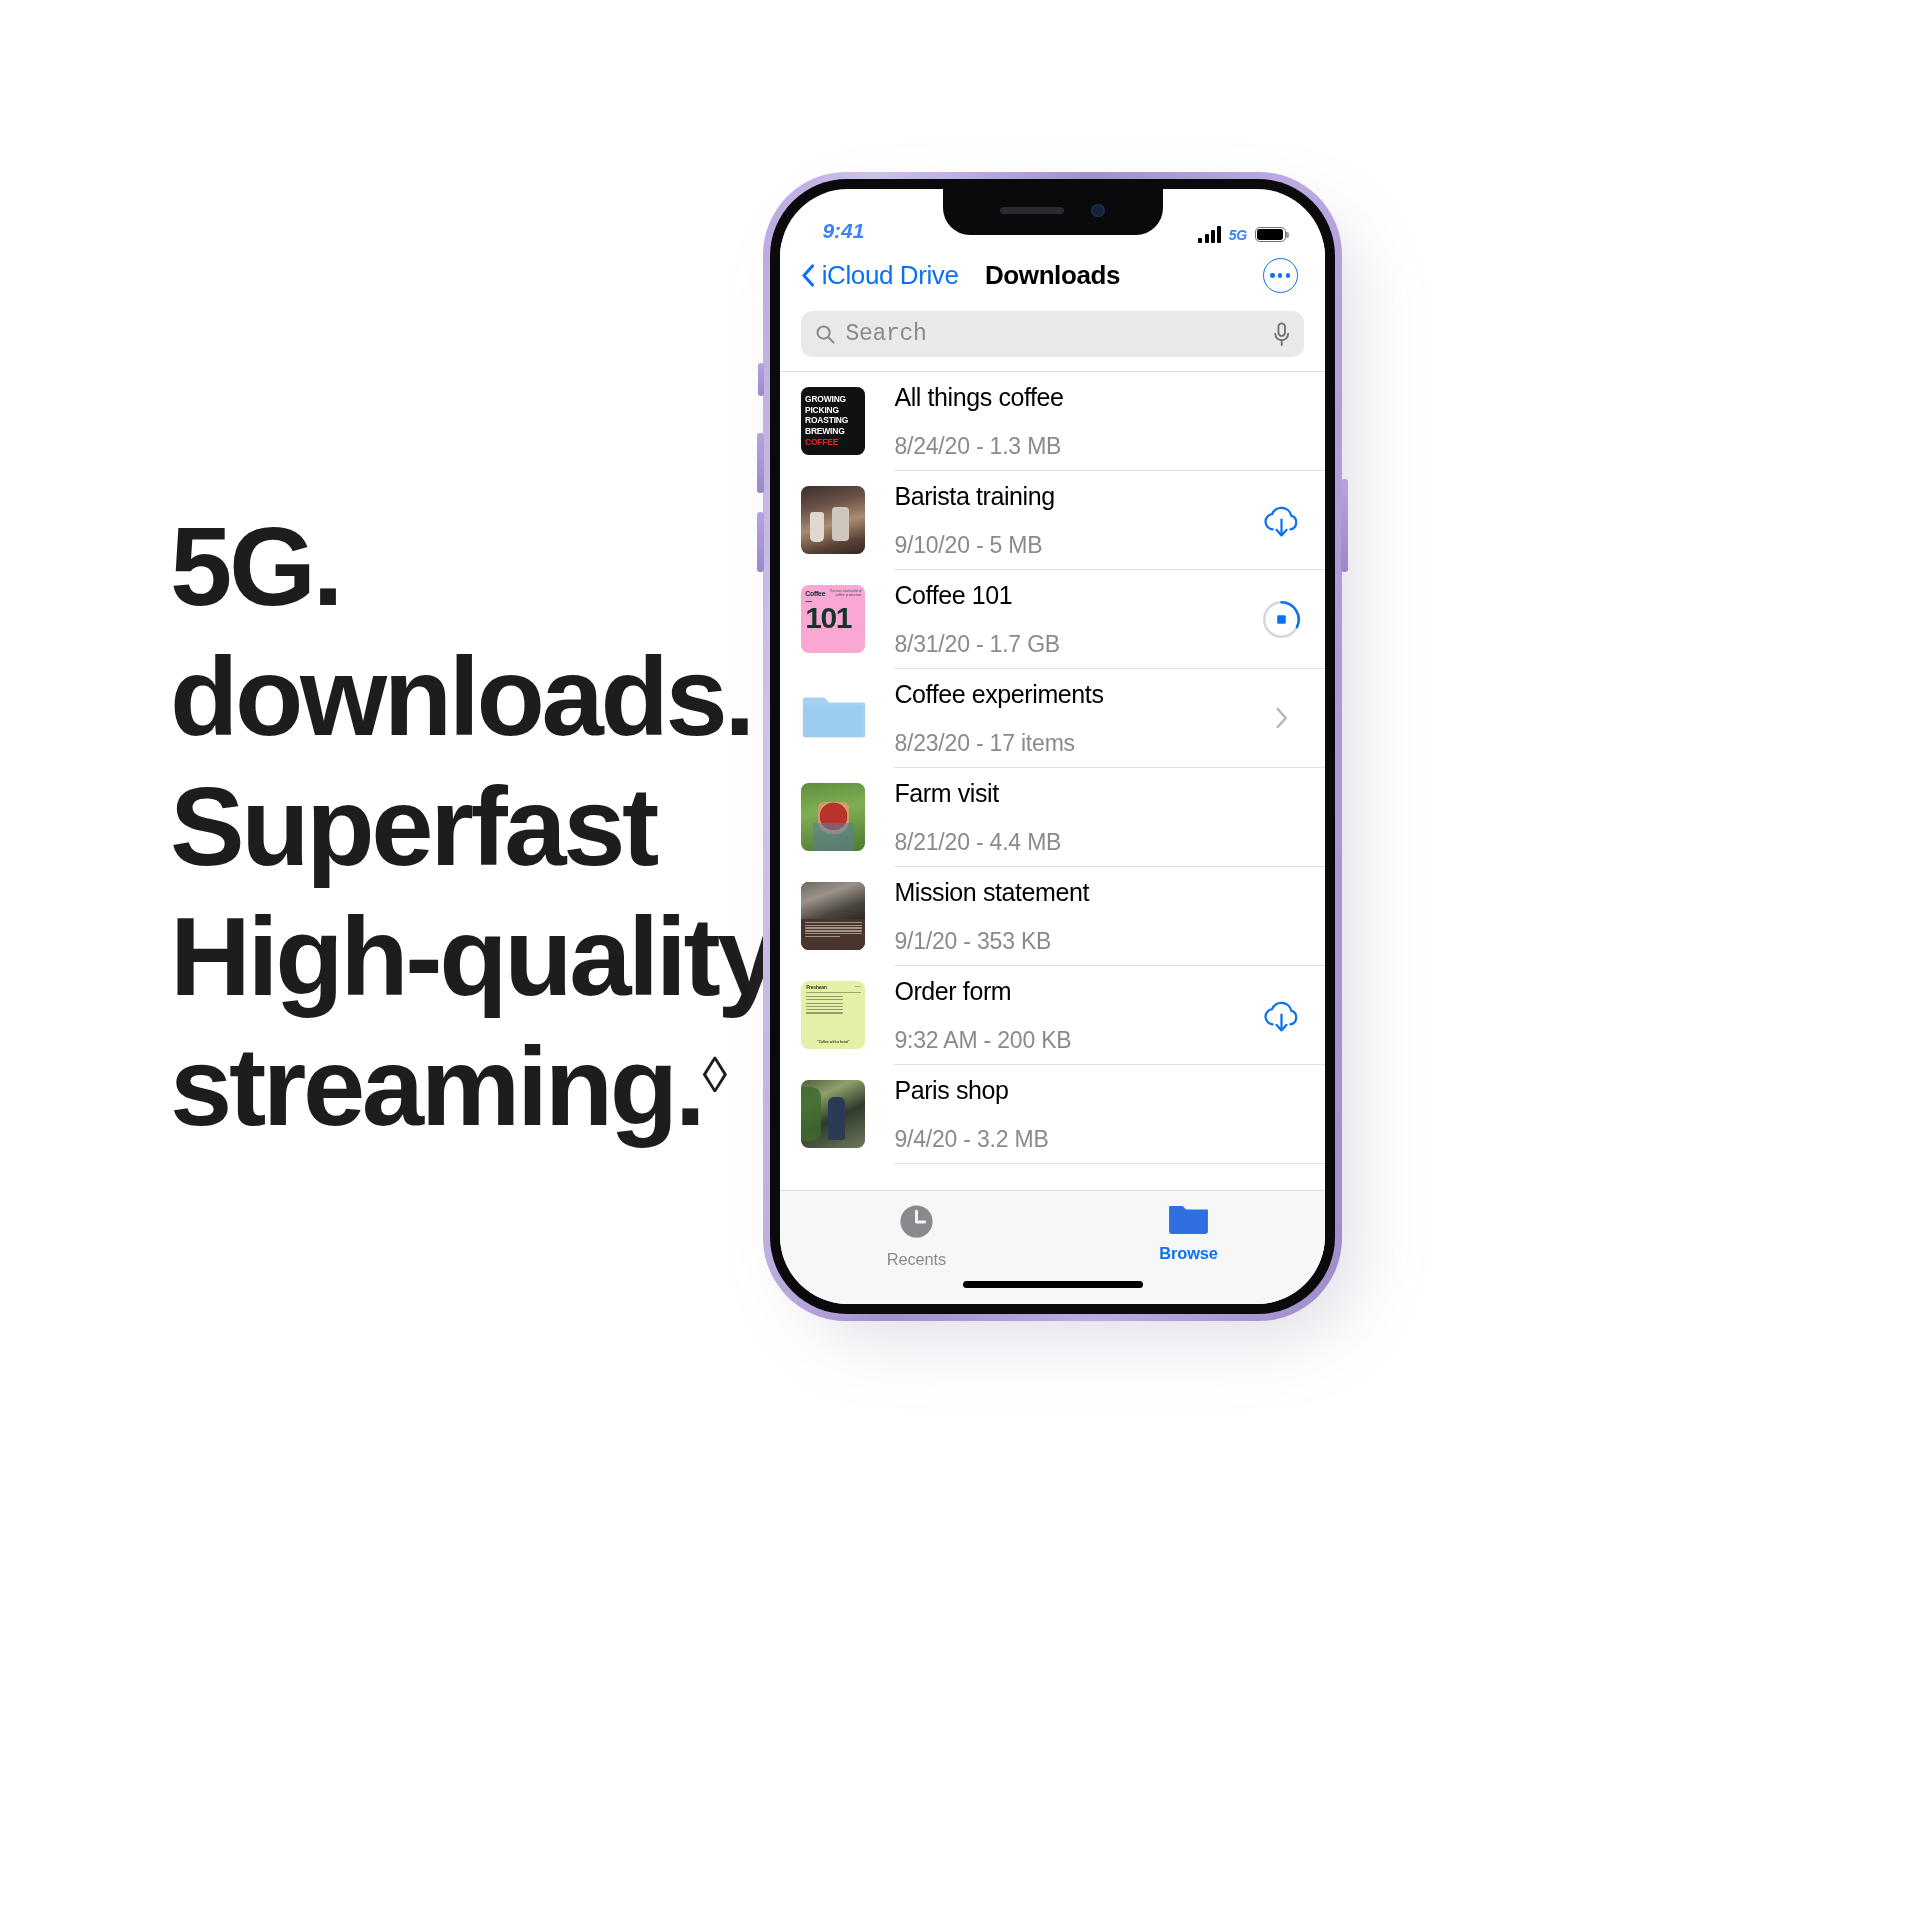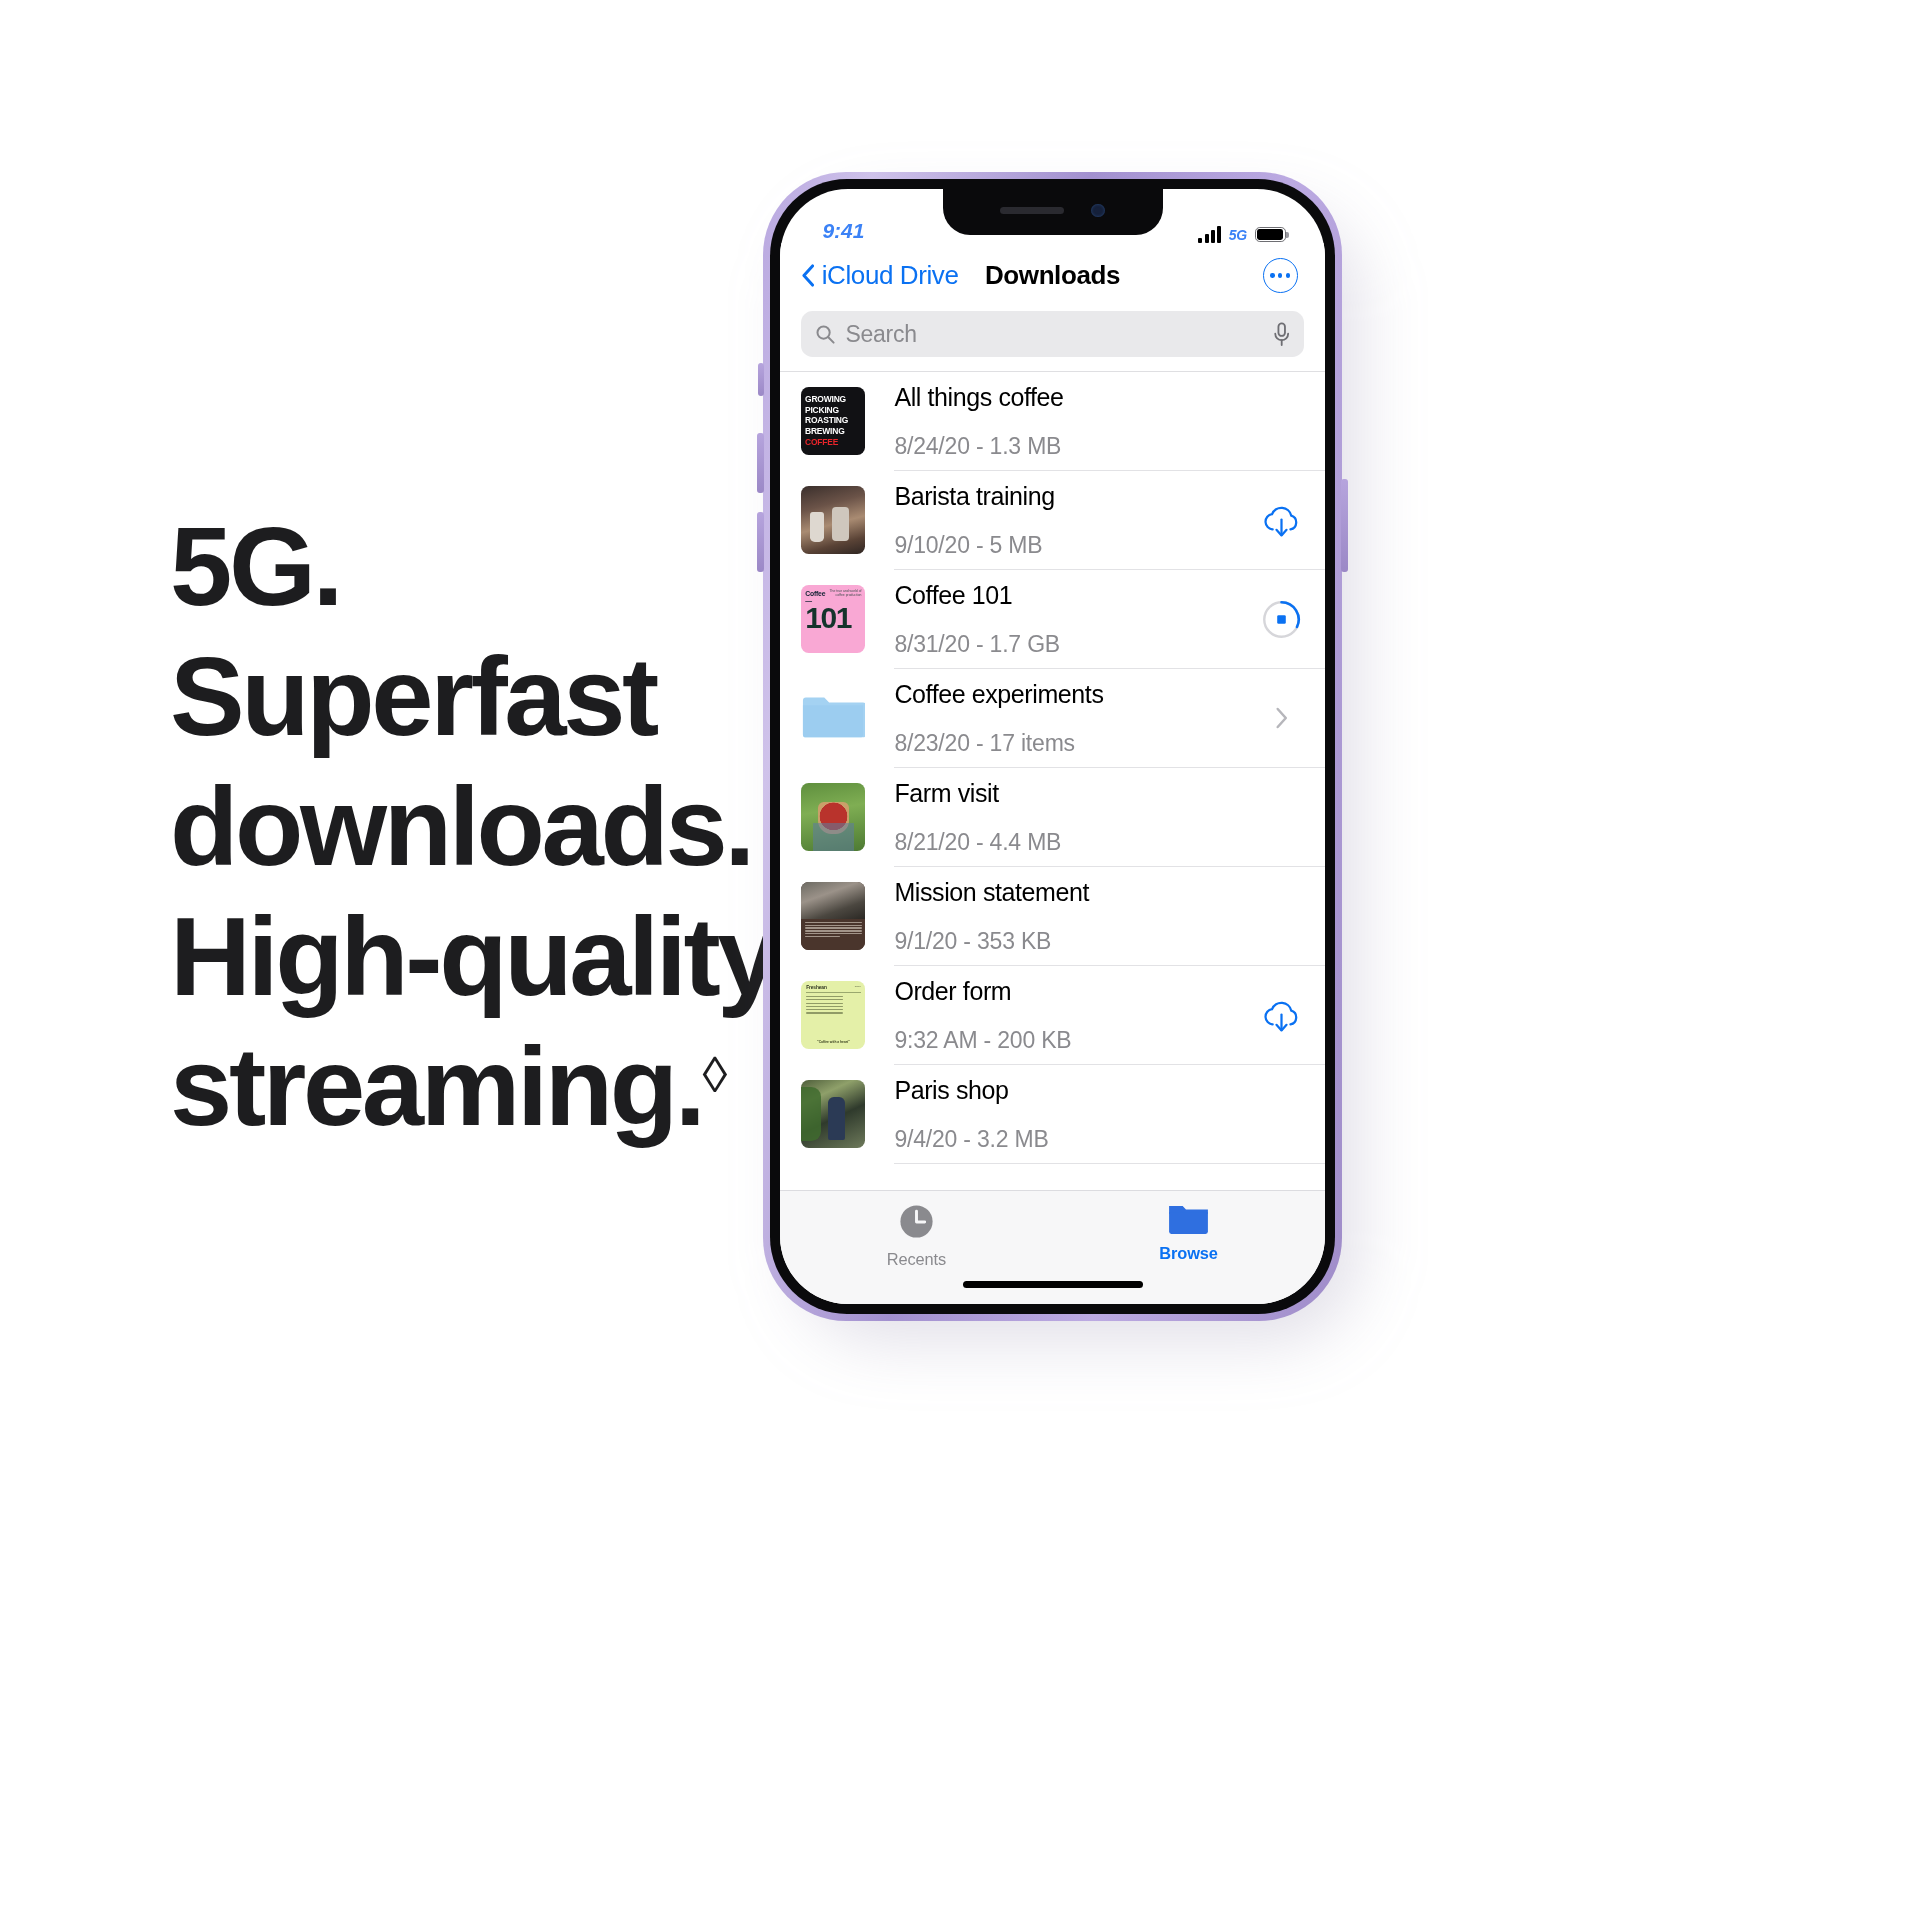--- a/index.html
+++ b/index.html
@@ -191,20 +191,21 @@
   
   .searchwrap { padding:3.9px 21px 13.5px; background:#fff; }
   .searchbar {
     height:46px;
     background:#e9e9eb;
     border-radius:11.6px;
     display:flex;
     align-items:center;
     padding:0 13.5px;
     gap:9.7px;
+    font-family:Liberation Mono, monospace;
   }
   .search-ph {
     flex:1;
     font-size:23px;
     color:#8a8a8e;
     letter-spacing:-0.3px;
   }
 
   
   .list {
@@ -431,22 +432,22 @@
     border-radius:4.8px;
     background:#000;
     z-index:14;
   }
 </style>
 </head>
 <body>
 
 <div class="headline">
   <span class="line">5G.</span>
+  <span class="line">downloads.</span>
   <span class="line">Superfast</span>
-  <span class="line">downloads.</span>
   <span class="line">High-quality</span>
   <span class="line"><span>streaming.</span><span class="fn">◊</span></span>
 </div>
 
 <div class="phone-wrap">
   <div class="phone-shadow"></div>
   <div class="phone-frame">
     <div class="btn-side btn-mute"></div>
     <div class="btn-side btn-volup"></div>
     <div class="btn-side btn-voldn"></div>

